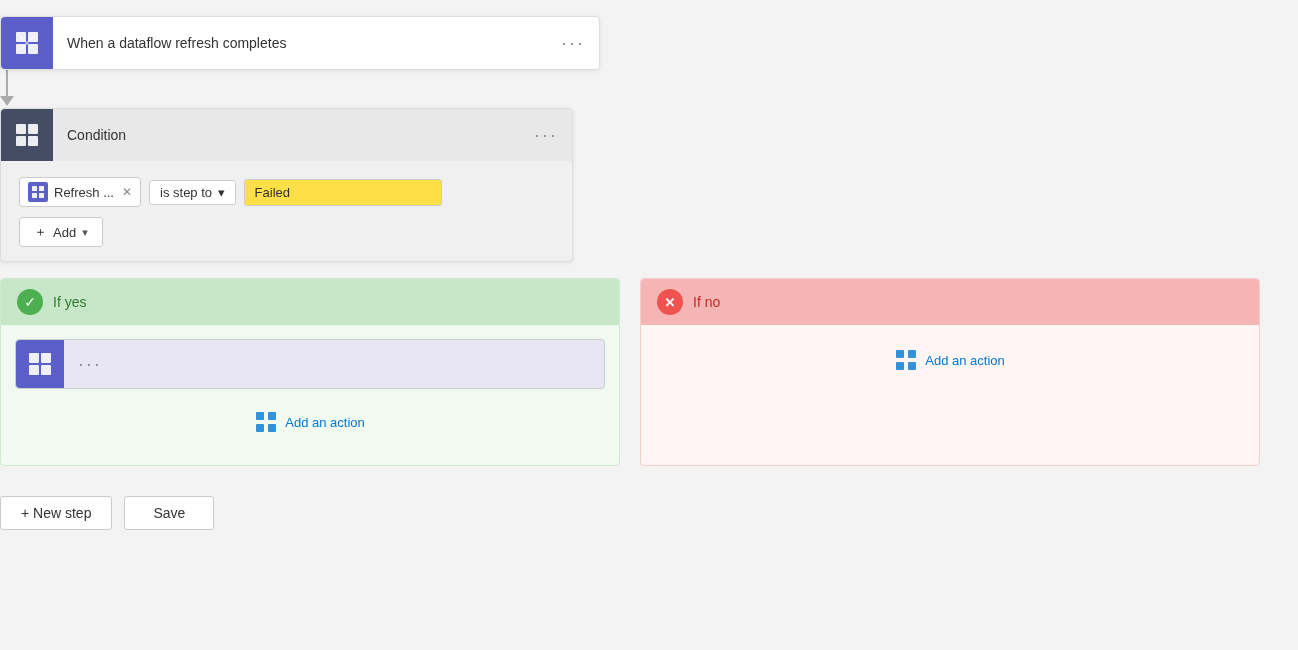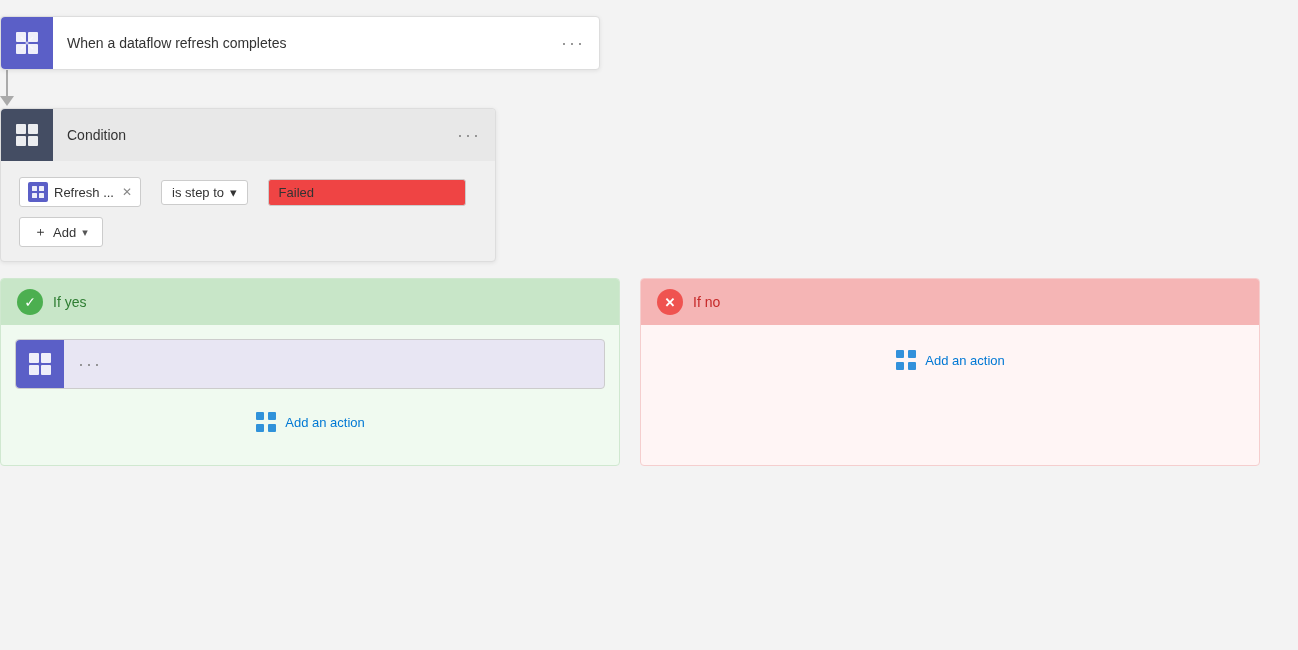--- a/index.html
+++ b/index.html
@@ -74,21 +74,21 @@
     .arrow-head {
       width: 0;
       height: 0;
       border-left: 7px solid transparent;
       border-right: 7px solid transparent;
       border-top: 10px solid #aaa;
     }
 
     
     .condition-block {
-      width: 496px;
+      width: 573px;
       background: #f0f0f0;
       border: 1px solid #ddd;
       border-radius: 4px;
       box-shadow: 0 1px 4px rgba(0,0,0,0.08);
     }
     .condition-header {
       display: flex;
       align-items: center;
       padding: 0;
       background: #e8e8e8;
@@ -109,21 +109,21 @@
       padding: 0 14px;
       font-size: 14px;
       color: #333;
     }
     .condition-body {
       padding: 16px 18px 14px 18px;
     }
     .condition-row {
       display: flex;
       align-items: center;
-      gap: 20px;
+      gap: 8px;
       margin-bottom: 10px;
     }
     .token-chip {
       display: flex;
       align-items: center;
       background: #fff;
       border: 1px solid #ccc;
       border-radius: 3px;
       padding: 4px 8px;
       font-size: 13px;
@@ -151,21 +151,21 @@
       background: #fff;
       border: 1px solid #ccc;
       border-radius: 3px;
       padding: 4px 10px;
       font-size: 13px;
       gap: 6px;
       cursor: pointer;
       color: #333;
     }
     .value-input {
-      background: #ef4444;
+      background: #fde047;
       border: 1px solid #ccc;
       border-radius: 3px;
       padding: 5px 10px;
       font-size: 13px;
       color: #333;
       min-width: 120px;
     }
     .add-btn {
       display: flex;
       align-items: center;
@@ -439,14 +439,18 @@
             <rect x="1" y="13" width="8" height="8" rx="1" fill="#0078d4" opacity="0.8"></rect>
             <rect x="13" y="13" width="8" height="8" rx="1" fill="#0078d4" opacity="0.8"></rect>
           </svg>
           <span>Add an action</span>
         </div>
       </div>
     </div>
 
   </div>
 
+  <div class="footer-buttons">
+    <button class="btn-new-step">+ New step</button>
+    <button class="btn-save">Save</button>
+  </div>
 
 </div>
 
 </body></html>

